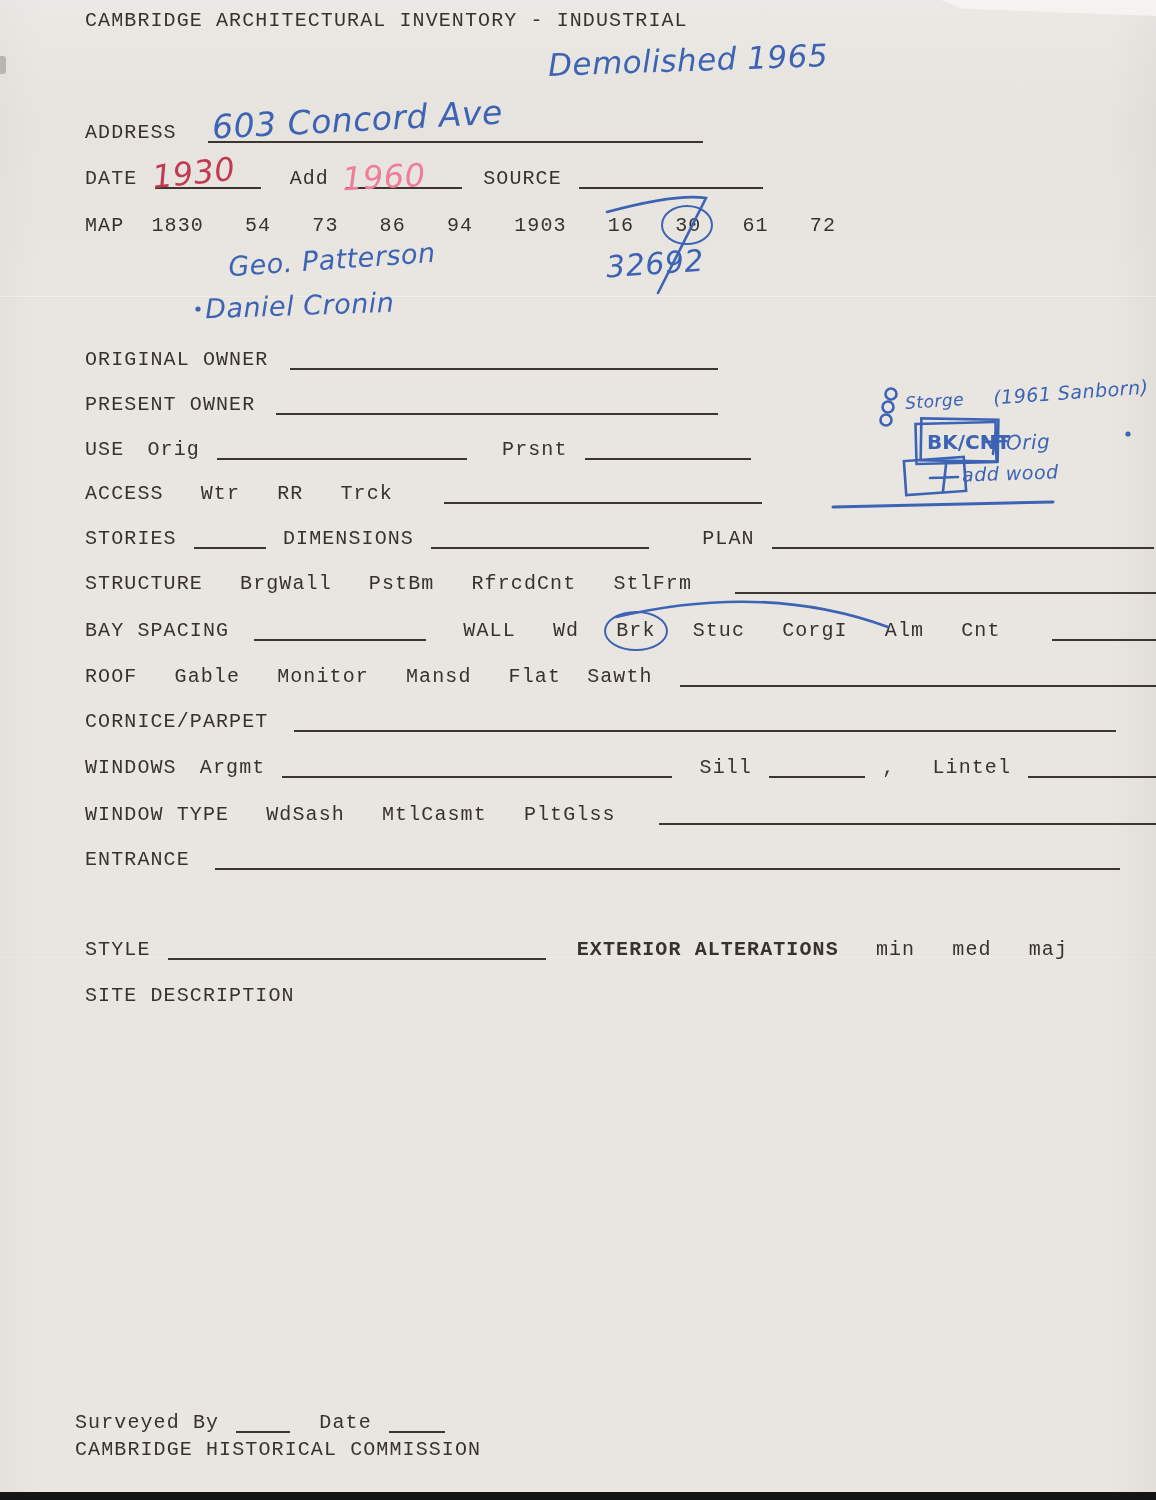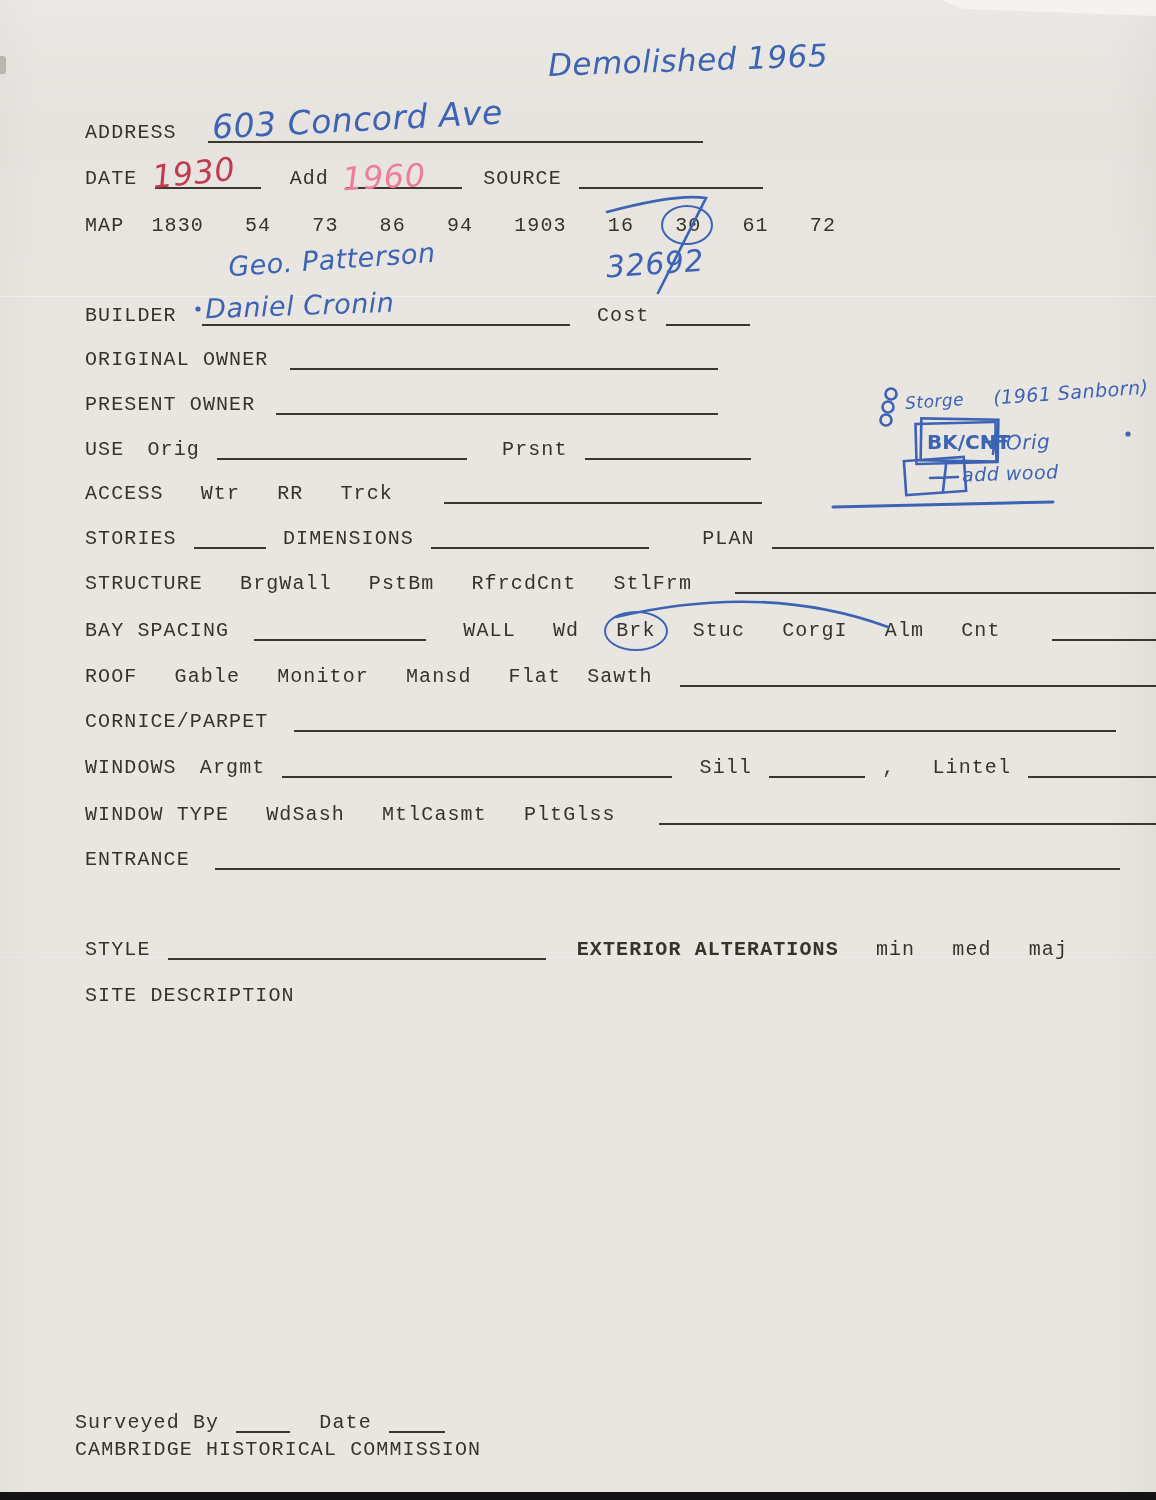--- a/index.html
+++ b/index.html
@@ -30,20 +30,21 @@
 </head>
 <body>
 
 <div class="page">
 
   <div class="torn"></div>
   <div class="edge-mark"></div>
   <div class="crease" style="top:296px;"></div>
   <div class="crease" style="top:957px;opacity:.7;"></div>
 
+  <div class="trow" style="left:85px;top:8px;">CAMBRIDGE ARCHITECTURAL INVENTORY - INDUSTRIAL</div>
 
   <div class="trow" style="left:85px;top:120px;">
     <span>ADDRESS</span>
     <span class="bl" style="width:495px;margin-left:18px;"></span>
   </div>
 
   <div class="trow" style="left:85px;top:166px;">
     <span>DATE</span>
     <span class="bl" style="width:106px;"></span>
     <span style="margin-left:12px;">Add</span>
@@ -63,26 +64,20 @@
     <span class="opt" style="margin-right:28px;">16</span>
     <span class="opt circle-wrap" style="margin-right:28px;">
       <span>30</span>
       <i class="pen-ellipse" style="left:-14px;top:-8px;width:48px;height:36px;"></i>
     </span>
     <span class="opt" style="margin-right:28px;">61</span>
     <span class="opt">72</span>
   </div>
 
 
-  <div class="trow" style="left:85px;top:303px;">
-    <span>BUILDER</span>
-    <span class="bl" style="width:368px;margin-left:12px;"></span>
-    <span style="margin-left:10px;">Cost</span>
-    <span class="bl" style="width:84px;"></span>
-  </div>
 
   <div class="trow" style="left:85px;top:347px;">
     <span>ORIGINAL OWNER</span>
     <span class="bl" style="width:428px;margin-left:8px;"></span>
   </div>
 
   <div class="trow" style="left:85px;top:392px;">
     <span>PRESENT OWNER</span>
     <span class="bl" style="width:442px;margin-left:8px;"></span>
   </div>

